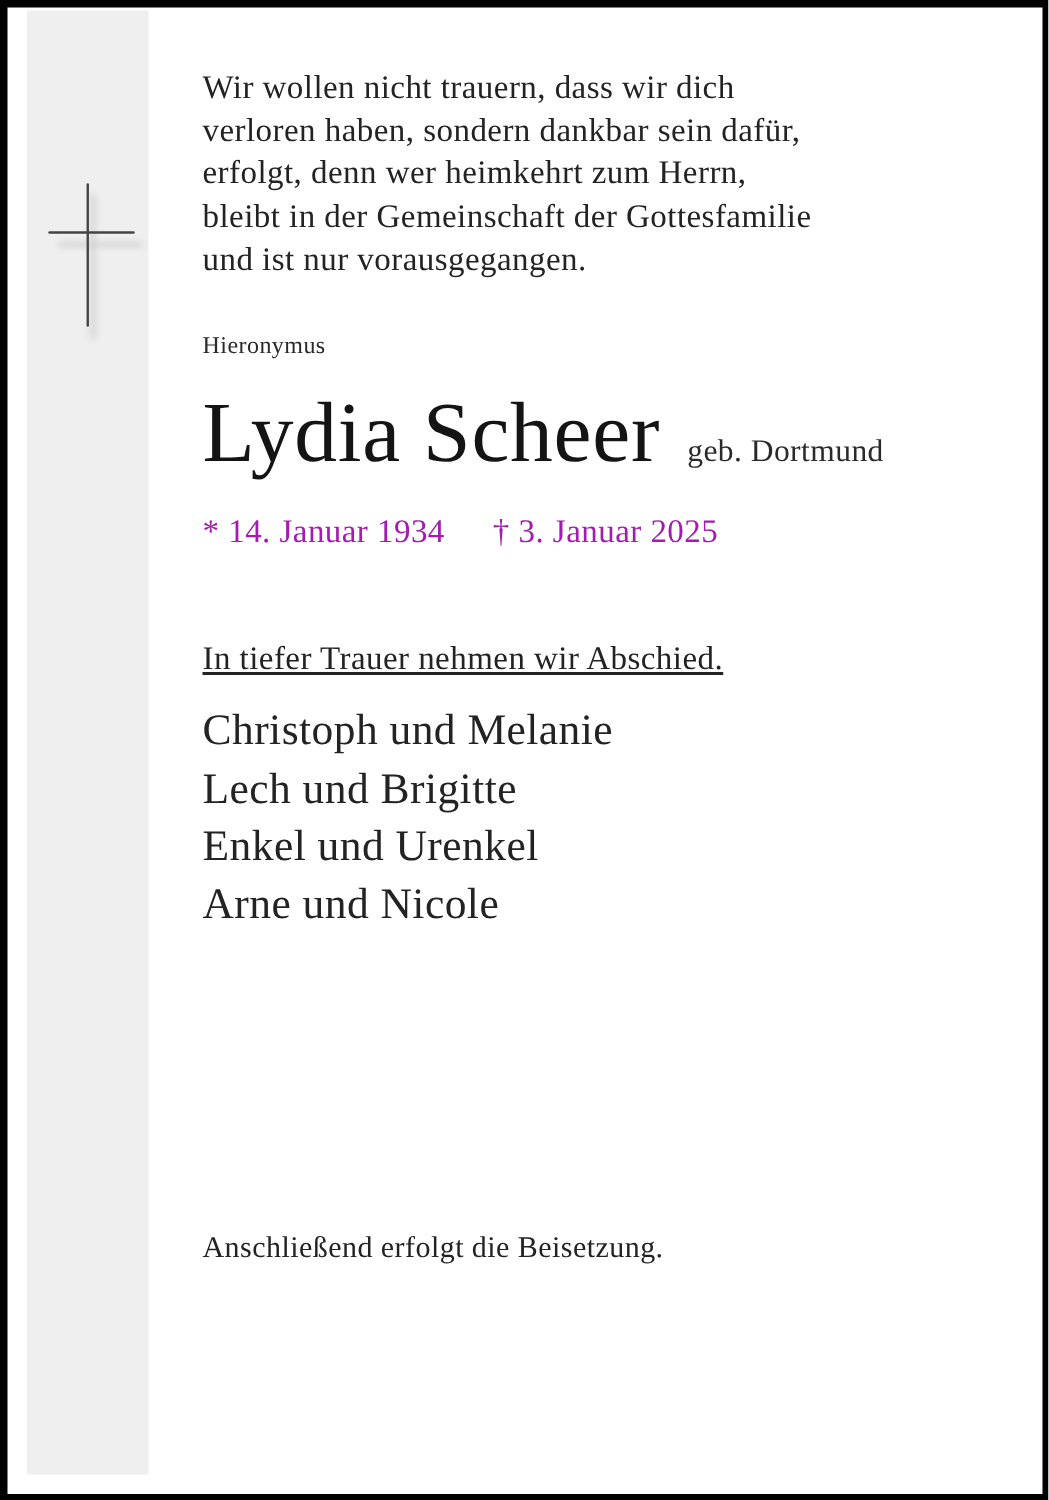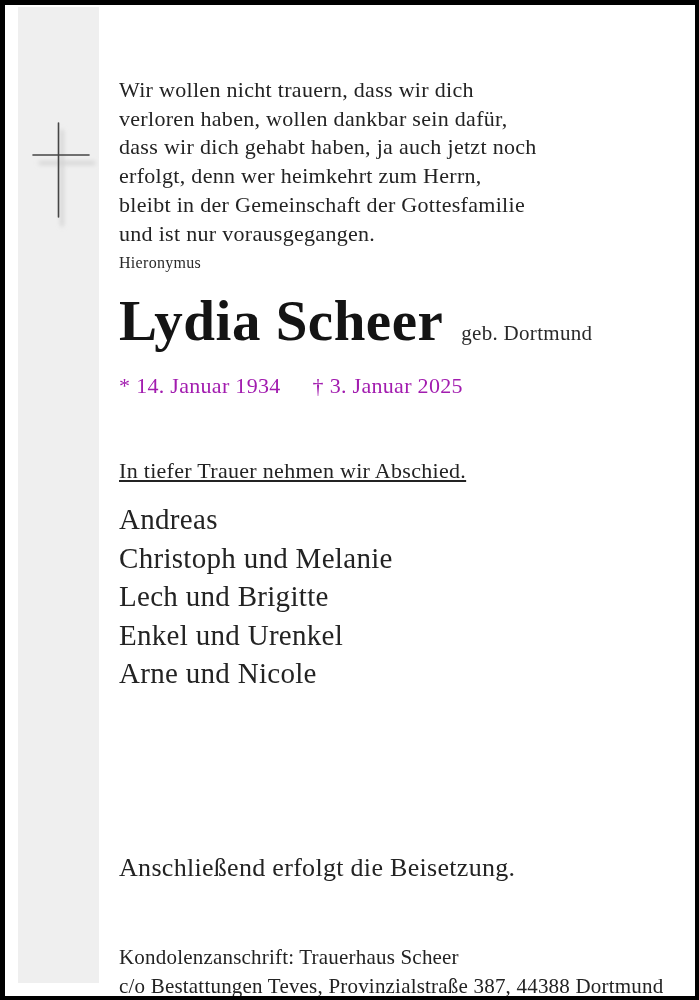--- a/index.html
+++ b/index.html
@@ -24,38 +24,38 @@
     height: 976px;
     background: #efefef;
   }
   .cross-wrap {
     position: absolute;
     left: 0;
     top: 90px;
     width: 81px;
     height: 150px;
   }
-  .txt { position: absolute; left: 114px; white-space: nowrap; margin-top: 32px; }
+  .txt { position: absolute; left: 130px; white-space: nowrap; }
   .quote-block {
     top: 39px;
     font-size: 22px;
     line-height: 28.7px;
     letter-spacing: 0.3px;
     color: #232323;
   }
   .quote-attrib {
     top: 217px;
     font-size: 16px;
     letter-spacing: 0.3px;
     color: #2a2a2a;
   }
   .name-line { top: 255px; }
   .deceased-name {
     font-size: 57px;
-    font-weight: bold;
+    font-weight: normal;
     line-height: 1;
     color: #141414;
     letter-spacing: 0.5px;
   }
   .maiden-name {
     font-size: 21px;
     color: #2a2a2a;
     margin-left: 18px;
     letter-spacing: 0.3px;
   }
@@ -69,21 +69,21 @@
     letter-spacing: 0.3px;
     color: #232323;
   }
   .service-block {
     top: 712px;
     font-size: 22px;
     line-height: 30px;
     letter-spacing: 0.3px;
     color: #232323;
   }
-  .burial-line { top: 816px; font-size: 26px; letter-spacing: 0.3px; color: #232323; }
+  .burial-line { top: 816px; font-size: 20px; letter-spacing: 0.3px; color: #232323; }
   .condolence-block {
     top: 906px;
     font-size: 21px;
     line-height: 29px;
     letter-spacing: 0.2px;
     color: #232323;
   }
 </style>
 </head>
 <body>
@@ -107,48 +107,42 @@
           <filter id="soft" x="-20%" y="-20%" width="140%" height="140%">
             <feGaussianBlur stdDeviation="2"></feGaussianBlur>
           </filter>
         </defs>
       </svg>
     </div>
   </div>
 
   <div class="txt quote-block">
     <div>Wir wollen nicht trauern, dass wir dich</div>
-    <div>verloren haben, wollen dankbar sein dafür,</div>
-    <div>dass wir dich gehabt haben, ja auch jetzt noch</div>
+    <div>verloren haben, sondern dankbar sein dafür,</div>
     <div>erfolgt, denn wer heimkehrt zum Herrn,</div>
     <div>bleibt in der Gemeinschaft der Gottesfamilie</div>
     <div>und ist nur vorausgegangen.</div>
   </div>
 
   <div class="txt quote-attrib">Hieronymus</div>
 
   <div class="txt name-line">
     <span class="deceased-name">Lydia Scheer</span><span class="maiden-name">geb. Dortmund</span>
   </div>
 
   <div class="txt dates-line">
     <span><span>*</span> <span>14. Januar 1934</span></span><span class="death-date-group"><span>†</span> <span>3. Januar 2025</span></span>
   </div>
 
   <div class="txt intro-line">In tiefer Trauer nehmen wir Abschied.</div>
 
   <div class="txt names-block">
-    <div>Andreas</div>
     <div>Christoph und Melanie</div>
     <div>Lech und Brigitte</div>
     <div>Enkel und Urenkel</div>
     <div>Arne und Nicole</div>
   </div>
 
 
   <div class="txt burial-line">Anschließend erfolgt die Beisetzung.</div>
 
-  <div class="txt condolence-block">
-    <div>Kondolenzanschrift: Trauerhaus Scheer</div>
-    <div>c/o Bestattungen Teves, Provinzialstraße 387, 44388 Dortmund</div>
-  </div>
 
 </div>
 
 </body></html>

